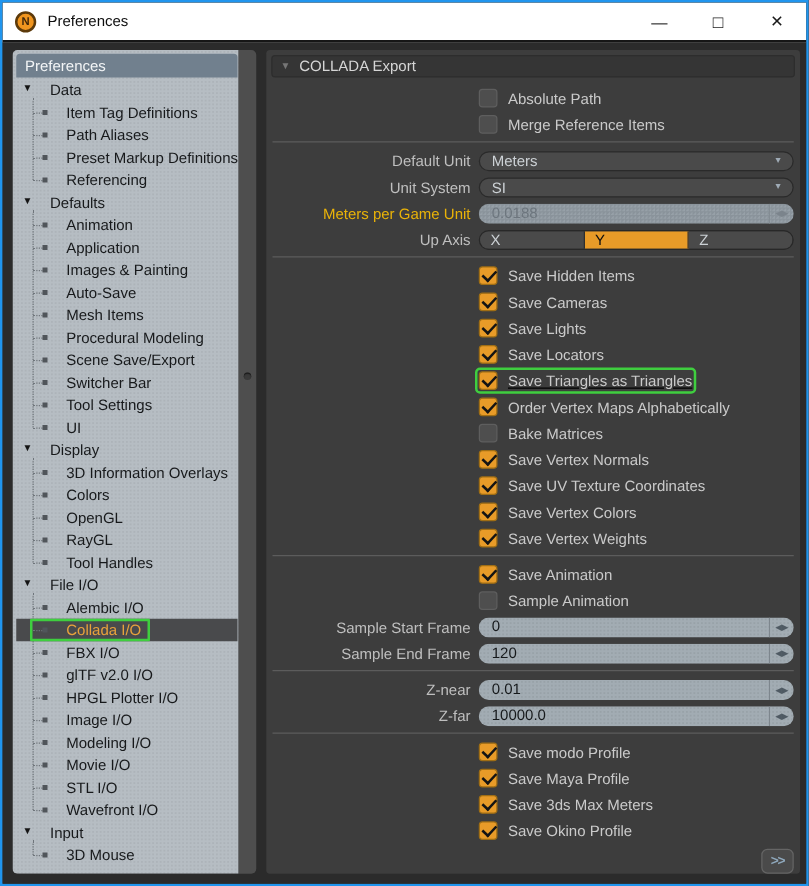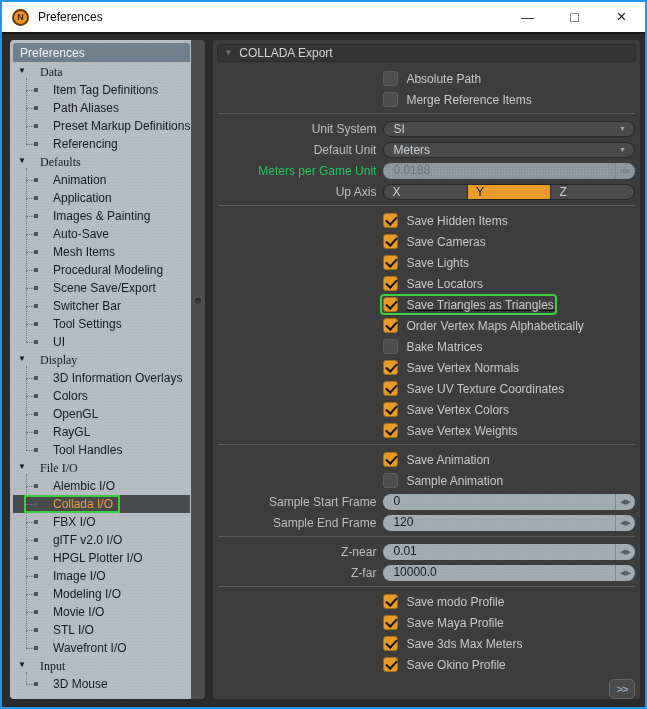--- a/index.html
+++ b/index.html
@@ -34,38 +34,38 @@
   .sb-grip{position:absolute;left:4px;top:258px;width:6px;height:6px;border-radius:50%;
     background:#3a3a3a;box-shadow:inset 0 1px 1px rgba(0,0,0,.6);}
   .sb-header{height:19px;background:#71808e;border-radius:3px 3px 0 0;color:#f3f5f7;
     display:flex;align-items:center;padding-left:7px;margin-bottom:1px;}
   .tree{position:relative;}
   .tree-group{position:relative;}
   .tree-group::before{content:"";position:absolute;left:13px;top:15px;bottom:9px;
     border-left:1px dotted #6f757b;}
   .trow{position:relative;height:18px;display:flex;align-items:center;color:#17191b;}
   .trow .tri{position:absolute;left:5px;top:4px;font-size:8px;color:#141414;line-height:1;}
-  .trow .slabel{padding-left:27px;font-family:Liberation Serif, serif;}
+  .trow .slabel{padding-left:27px;}
   .trow .dots{position:absolute;left:13px;top:9px;width:8px;border-top:1px dotted #6f757b;}
   .trow .bullet{position:absolute;left:21px;top:7px;width:4px;height:4px;background:#50555a;}
   .trow .llabel{padding-left:40px;white-space:nowrap;}
   .trow.selected{background:#494a4c;}
   .trow.selected .llabel{color:var(--seltext);}
   .hl-frame{position:absolute;left:11px;top:0px;width:92px;height:14px;
     border:2px solid var(--green);border-radius:1px;pointer-events:none;}
   
   .panel{flex:1;background:#3d3d3d;border-radius:3px;padding:3px 3px 0;min-width:0;
     display:flex;flex-direction:column;box-sizing:border-box;}
   .panel-header{height:16px;background:#353535;border:1px solid #2d2d2d;border-radius:3px;
     margin:1px 1px 6px;display:flex;align-items:center;padding-left:6px;color:#d6d6d6;}
   .panel-header .tri{font-size:8px;color:#767676;margin-right:7px;line-height:1;}
   .form{flex:1;}
   .frow{display:flex;align-items:center;height:21px;padding:0 2px;}
   .flabel{flex:0 0 158px;text-align:right;padding-right:7px;color:#bfbfbf;white-space:nowrap;}
-  .flabel.dim{color:#22c55e;}
+  .flabel.dim{color:#eab308;}
   .fctrl{flex:1;min-width:0;display:flex;align-items:center;}
   .divider{height:1px;background:#5c5c5c;margin:3px 2px 4px;}
   
   .ck-wrap{display:inline-flex;align-items:center;}
   .ck-wrap.hl{outline:2px solid var(--green);outline-offset:1px;border-radius:1px;text-decoration:underline;}
   .ckbox{width:15px;height:15px;border-radius:3px;margin-right:8px;position:relative;
     box-sizing:border-box;flex:0 0 15px;}
   .ckbox.on{background:var(--accent);border:1px solid #a06e14;}
   .ckbox.on::after{content:"";position:absolute;left:2px;top:2px;width:9px;height:5px;
     border-left:2px solid #141414;border-bottom:2px solid #141414;transform:rotate(-47deg);}
@@ -327,33 +327,33 @@
             <div class="flabel"></div>
             <div class="fctrl">
               <span class="ck-wrap">
                 <span class="ckbox off"></span>
                 <span class="cklabel">Merge Reference Items</span>
               </span>
             </div>
           </div>
           <div class="divider"></div>
           <div class="frow">
+            <div class="flabel">Default Unit</div>
+            <div class="fctrl">
+              <div class="select">
+                <span class="val">Meters</span>
+                <span class="arrow">▼</span>
+              </div>
+            </div>
+          </div>
+          <div class="frow">
             <div class="flabel">Unit System</div>
             <div class="fctrl">
               <div class="select">
                 <span class="val">SI</span>
-                <span class="arrow">▼</span>
-              </div>
-            </div>
-          </div>
-          <div class="frow">
-            <div class="flabel">Default Unit</div>
-            <div class="fctrl">
-              <div class="select">
-                <span class="val">Meters</span>
                 <span class="arrow">▼</span>
               </div>
             </div>
           </div>
           <div class="frow">
             <div class="flabel dim">Meters per Game Unit</div>
             <div class="fctrl">
               <div class="numfield disabled">
                 <span class="val">0.0188</span>
                 <span class="spin">◀▶</span>

